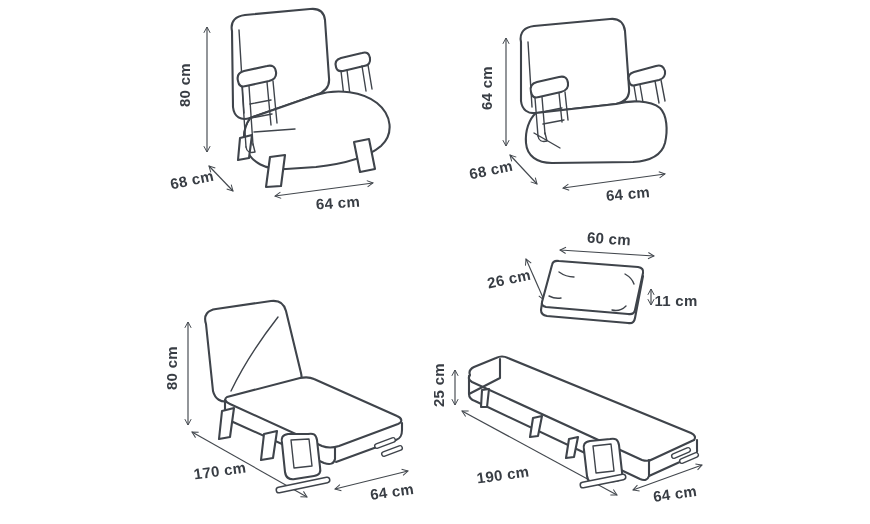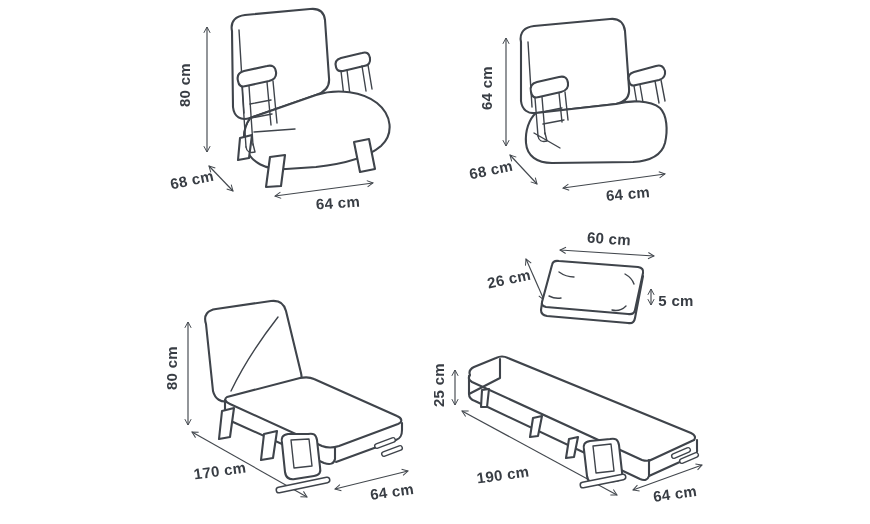--- a/index.html
+++ b/index.html
@@ -110,21 +110,21 @@
 
       <path class="s2" d="M52,77 L51,84 Q51,89 57,90 L138,97 Q144,98 145,92 L153,50"></path>
 
       <path class="d" d="M69,46 Q76,51 84,51"></path>
       <path class="d" d="M135,48 Q142,52 144,58"></path>
       <path class="d" d="M59,70 Q65,73 71,72"></path>
       <path class="d" d="M122,84 Q130,86 136,80"></path>
     </svg>
     <div class="dim" style="left:91px;top:3px;transform:rotate(4deg)">60 cm</div>
     <div class="dim" style="left:-9px;top:43px;transform:rotate(-12deg)">26 cm</div>
-    <div class="dim" style="left:158px;top:65px">5 cm</div>
+    <div class="dim" style="left:158px;top:65px">11 cm</div>
   </figure>
 
   <figure class="fig" style="left:130px;top:288px;width:330px;height:236px">
     <svg viewBox="0 0 330 236" width="330" height="236">
       <defs>
         <marker id="ah4" viewBox="0 0 10 10" refX="8" refY="5" markerWidth="9" markerHeight="9" orient="auto-start-reverse" markerUnits="userSpaceOnUse">
           <path d="M1.5,1.5 L8,5 L1.5,8.5" fill="none" stroke="#43484e" stroke-width="1.1"></path>
         </marker>
       </defs>
       <line class="arrow" x1="58" y1="34" x2="58" y2="137" marker-start="url(#ah4)" marker-end="url(#ah4)"></line>

